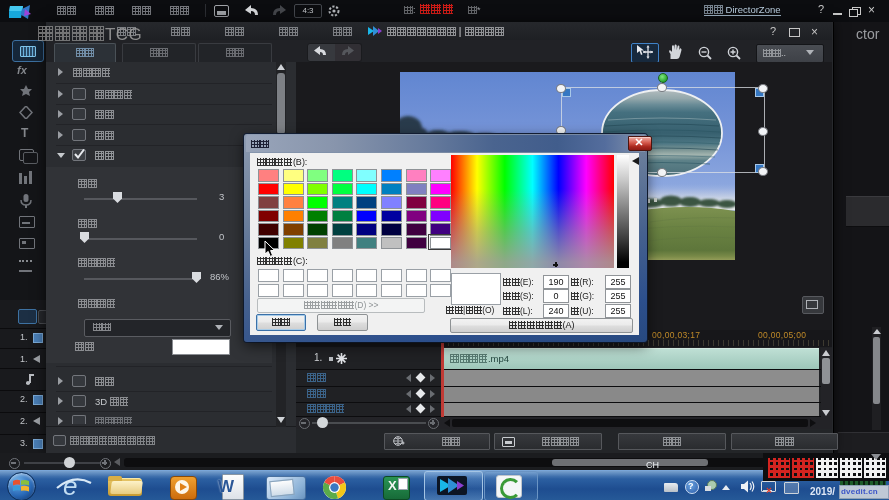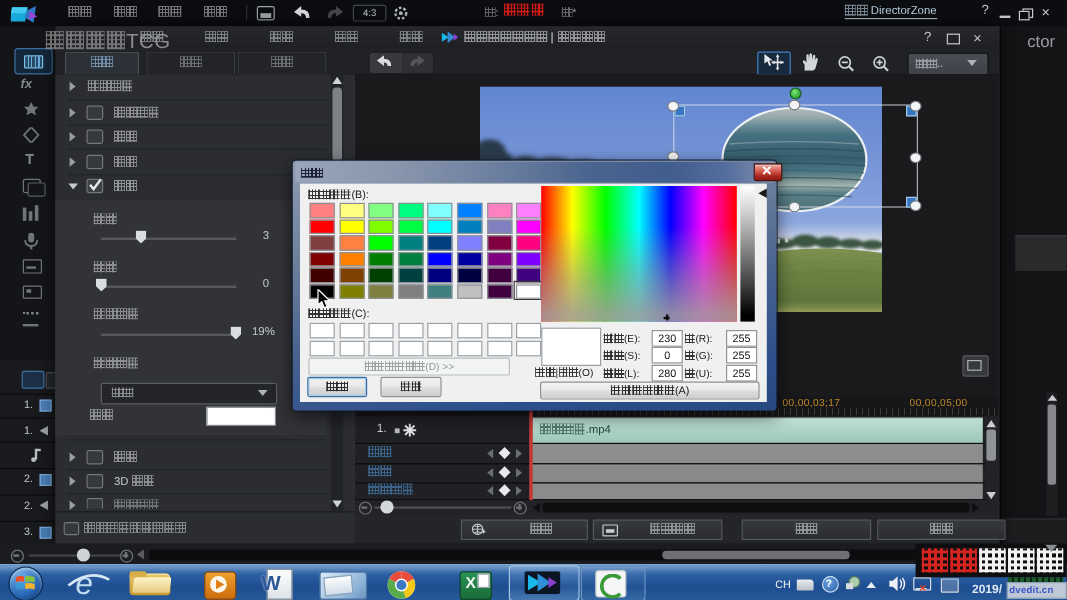--- a/index.html
+++ b/index.html
@@ -197,21 +197,21 @@
 <div class="a" style="left:84px;top:198px;width:113px;height:2px;background:#56585d"></div>
 <div class="a" style="left:113px;top:192px;width:9px;height:11px;background:#d9dce0;clip-path:polygon(0 0,100% 0,100% 60%,50% 100%,0 60%);"></div>
 <div class="a tt" style="left:219px;top:191px;font-size:9.5px;color:#c2c5c9">3</div>
 <div class="a tt" style="left:78px;top:218px;font-size:9.5px;color:#c2c5c9"><i class="q"></i><i class="q"></i></div>
 <div class="a" style="left:84px;top:238px;width:113px;height:2px;background:#56585d"></div>
 <div class="a" style="left:80px;top:232px;width:9px;height:11px;background:#d9dce0;clip-path:polygon(0 0,100% 0,100% 60%,50% 100%,0 60%);"></div>
 <div class="a tt" style="left:219px;top:231px;font-size:9.5px;color:#c2c5c9">0</div>
 <div class="a tt" style="left:78px;top:257px;font-size:9.5px;color:#c2c5c9"><i class="q"></i><i class="q"></i><i class="q"></i><i class="q"></i></div>
 <div class="a" style="left:84px;top:278px;width:113px;height:2px;background:#56585d"></div>
 <div class="a" style="left:192px;top:272px;width:9px;height:11px;background:#d9dce0;clip-path:polygon(0 0,100% 0,100% 60%,50% 100%,0 60%);"></div>
-<div class="a tt" style="left:210px;top:271px;font-size:9.5px;color:#c2c5c9">19%</div>
+<div class="a tt" style="left:210px;top:271px;font-size:9.5px;color:#c2c5c9">86%</div>
 <div class="a tt" style="left:78px;top:298px;font-size:9.5px;color:#c2c5c9"><i class="q"></i><i class="q"></i><i class="q"></i><i class="q"></i></div>
 <div class="a" style="left:84px;top:319px;width:145px;height:16px;background:#232529;border:1px solid #5a5c61;border-radius:2px"></div>
 <div class="a tt" style="left:93px;top:322px;font-size:9px;color:#c3c6ca"><i class="q"></i><i class="q"></i></div>
 <div class="a" style="left:215px;top:325px;width:0;height:0;border:4px solid transparent;border-top:5px solid #b0b3b8;border-bottom:none"></div>
 <div class="a tt" style="left:75px;top:341px;font-size:9.5px;color:#c2c5c9"><i class="q"></i><i class="q"></i></div>
 <div class="a" style="left:172px;top:339px;width:56px;height:14px;background:#fff;border:1px solid #8a8d92"></div>
 
 <div class="a" style="left:56px;top:366px;width:216px;height:1px;background:#222327"></div>
 <div class="a" style="left:58px;top:377px;width:0;height:0;border:4px solid transparent;border-left:5px solid #9a9da2;border-right:none"></div>
 <div class="cb" style="left:72px;top:375px"></div>
@@ -487,29 +487,29 @@
 <div class="a" style="left:451px;top:155px;width:163px;height:113px;background:linear-gradient(to bottom,rgba(155,150,150,0) 30%,rgba(158,152,152,.55) 68%,rgba(162,156,156,.88) 95%),linear-gradient(to right,#f00 0%,#ff0 16%,#0f0 33%,#0ff 50%,#00f 66%,#f0f 83%,#f00 100%)"></div>
 <div class="a" style="left:553px;top:264px;width:5px;height:1.5px;background:#111"></div>
 <div class="a" style="left:555px;top:262px;width:1.5px;height:5px;background:#111"></div>
 
 <div class="a" style="left:617px;top:155px;width:12px;height:113px;background:linear-gradient(#ffffff,#c9c9c9 22%,#8a8a8a 45%,#3a3a3a 75%,#000 95%)"></div>
 <div class="a" style="left:632px;top:157px;width:0;height:0;border:4.5px solid transparent;border-right:7px solid #1a1a1a;border-left:none"></div>
 
 <div class="wbox" style="left:451px;top:273px;width:48px;height:30px"></div>
 <div class="lab tt" style="left:446px;top:305px"><i class="q"></i><i class="q"></i>|<i class="q"></i><i class="q"></i>(O)</div>
 <div class="lab tt" style="left:503px;top:277px"><i class="q"></i><i class="q"></i>(E):</div>
-<div class="num tt" style="left:543px;top:275px">230</div>
+<div class="num tt" style="left:543px;top:275px">190</div>
 <div class="lab tt" style="left:571px;top:277px"><i class="q"></i>(R):</div>
 <div class="num tt" style="left:605px;top:275px">255</div>
 <div class="lab tt" style="left:503px;top:291px"><i class="q"></i><i class="q"></i>(S):</div>
 <div class="num tt" style="left:543px;top:289px">0</div>
 <div class="lab tt" style="left:571px;top:291px"><i class="q"></i>(G):</div>
 <div class="num tt" style="left:605px;top:289px">255</div>
 <div class="lab tt" style="left:503px;top:306px"><i class="q"></i><i class="q"></i>(L):</div>
-<div class="num tt" style="left:543px;top:304px">280</div>
+<div class="num tt" style="left:543px;top:304px">240</div>
 <div class="lab tt" style="left:571px;top:306px"><i class="q"></i>(U):</div>
 <div class="num tt" style="left:605px;top:304px">255</div>
 <div class="win7btn tt" style="left:450px;top:318px;width:181px;height:13px;font-size:9px;line-height:13px"><i class="q"></i><i class="q"></i><i class="q"></i><i class="q"></i><i class="q"></i><i class="q"></i>(A)</div>
 
 <div class="a" style="left:0;top:453px;width:889px;height:17px;background:#1b1c1f"></div>
 <div class="a" style="left:9px;top:458px;width:9px;height:9px;border-radius:50%;border:1.5px solid #707379"></div>
 <div class="a" style="left:11px;top:462px;width:5px;height:1.5px;background:#707379"></div>
 <div class="a" style="left:24px;top:462px;width:76px;height:2px;background:#3f4146"></div>
 <div class="a" style="left:64px;top:457px;width:11px;height:11px;border-radius:50%;background:#d0d3d6"></div>
 <div class="a" style="left:100px;top:458px;width:9px;height:9px;border-radius:50%;border:1.5px solid #707379"></div>
@@ -570,21 +570,21 @@
     <rect width="30" height="19" rx="2" fill="#0c1524"></rect>
     <path d="M3 3 L14 9.5 L3 16 Z" fill="#19b6e8"></path>
     <path d="M11 2 L22 9.5 L11 17 Z" fill="#2f8fd6"></path>
     <path d="M20 5 L27 9.5 L20 14 Z" fill="#8a3fd0"></path>
   </svg>
 
 <div class="a" style="left:484px;top:471px;width:52px;height:28px;background:linear-gradient(rgba(150,190,235,.18),rgba(90,140,200,.08) 60%,rgba(150,190,235,.14));border:1px solid #6a94c4;border-radius:3px"></div>
 <div class="a" style="left:496px;top:475px;width:24px;height:21px;background:#f4f6f8;border-radius:3px;border:1px solid #c0c6cc"></div>
 <div class="a" style="left:500px;top:478px;width:15px;height:15px;border-radius:50%;border:3px solid #3a9a38;border-right-color:transparent"></div>
 
-<div class="a tt" style="left:646px;top:482px;font-size:9px;color:#eef2f6">CH</div>
+<div class="a tt" style="left:646px;top:460px;font-size:9px;color:#eef2f6">CH</div>
 <div class="a" style="left:664px;top:483px;width:14px;height:9px;background:linear-gradient(#e8ecf0,#b8c0c8);border-radius:1px 3px 1px 1px"></div>
 <div class="a" style="left:685px;top:480px;width:12px;height:12px;border-radius:50%;background:radial-gradient(circle at 40% 35%,#6aa4e0,#2a5aa8);border:1px solid #cfe0f4"></div>
 <div class="a tt" style="left:688px;top:481px;font-size:9px;font-weight:bold;color:#fff">?</div>
 <div class="a" style="left:707px;top:480px;width:8px;height:8px;border-radius:50%;background:#aacbae;border:1px solid #5a7a5c"></div>
 <div class="a" style="left:705px;top:486px;width:6px;height:5px;background:#d8dce0"></div>
 <div class="a" style="left:722px;top:485px;width:0;height:0;border:4px solid transparent;border-bottom:5px solid #e8ecf0;border-top:none"></div>
 <svg class="a" style="left:741px;top:480px" width="15" height="13" viewBox="0 0 15 13">
     <path d="M0 4 L3 4 L7 0.5 L7 12.5 L3 9 L0 9 Z" fill="#eef2f6"></path>
     <path d="M9 3 Q11.5 6.5 9 10 M11 1.5 Q14.5 6.5 11 11.5" stroke="#eef2f6" stroke-width="1.2" fill="none"></path>
   </svg>

